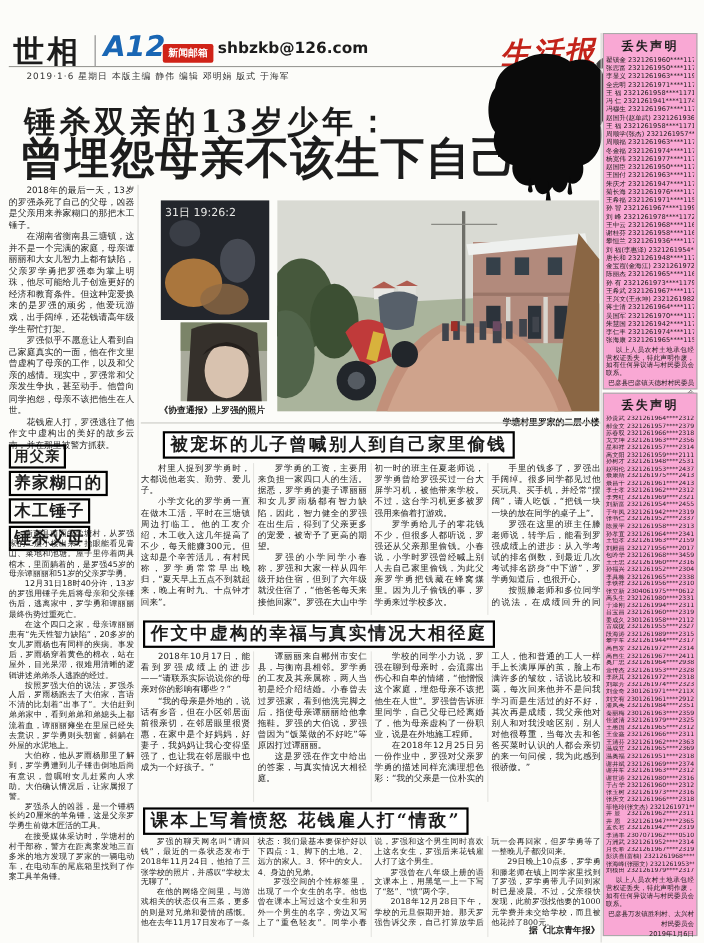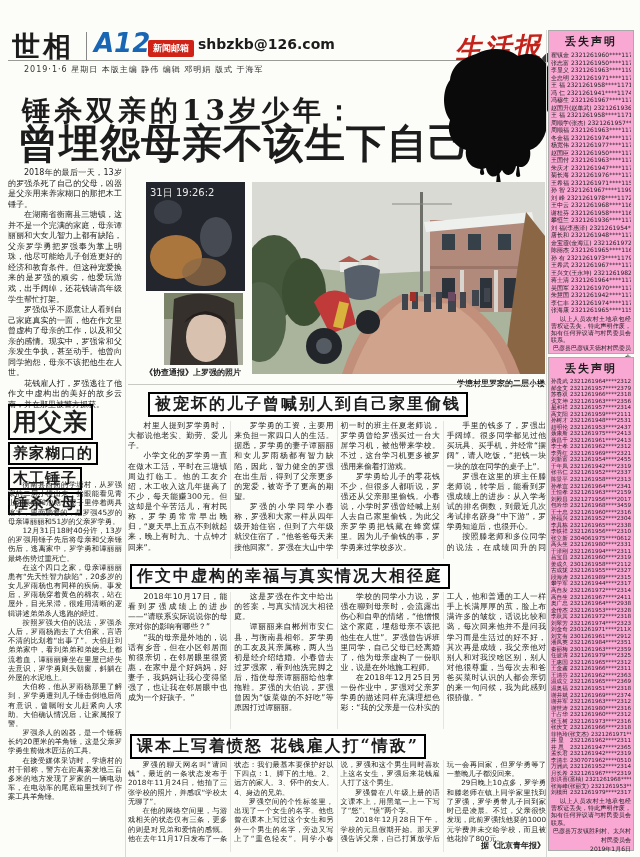--- a/index.html
+++ b/index.html
@@ -27,21 +27,21 @@
   .h-main { left:18px; top:116px; font-size:40px; font-weight:900; letter-spacing:1px;
             font-stretch:condensed; }
 
   
   .lede { left:8px; top:168px; width:114px; font-size:8px; line-height:1.32;
           text-align:justify; }
   .lede p, .feat-body p, .cols4 p { text-indent:2em; }
   .feat-title { left:8px; top:404px; width:114px; }
   .feat-title .tl { display:inline-block; border:2px solid #000; font-weight:bold;
                     font-size:15px; letter-spacing:1px; padding:0 3px; margin-bottom:2px; }
-  .feat-title .tl.first { font-size:24px; }
+  .feat-title .tl.first { font-size:13px; }
   .feat-body { left:8px; top:480px; width:114px; height:374px; overflow:hidden;
                font-size:7.3px; line-height:1.26; text-align:justify; }
 
   
   .photoA  { left:146px; top:182px; width:99px; height:109px; }
   .photoA2 { left:164px; top:293px; width:79px; height:72px; }
   .capA { left:134px; top:367px; width:118px; font-size:8px; font-weight:bold; text-align:center; }
   .photoB { left:252px; top:182px; width:293px; height:192px; }
   .capB { left:380px; top:378px; width:165px; font-size:8px; font-weight:bold; text-align:right; }
 
@@ -206,22 +206,22 @@
     <p>手里的钱多了，罗强出手阔绰。很多同学都见过他买玩具、买手机，并经常“摆阔”，请人吃饭，“把钱一块一块的放在同学的桌子上”。</p>
     <p>罗强在这里的班主任滕老师说，转学后，能看到罗强成绩上的进步：从入学考试的排名倒数，到最近几次考试排名跻身“中下游”，罗学勇知道后，也很开心。</p>
     <p>按照滕老师和多位同学的说法，在成绩回升的同时，罗强依然会去上网、玩游戏，只是没到上瘾的程度。并且同样对新同学出手大方，总会请客吃东西。</p>
   </div>
 
 <div class="abs sec-head serif s2h">作文中虚构的幸福与真实情况大相径庭</div>
 <div class="abs cols4 s2t">
 
 <p>2018年10月17日，能看到罗强成绩上的进步——“请联系实际说说你的母亲对你的影响有哪些？”</p>
     <p>“我的母亲是外地的，说话有乡音，但在小区邻居面前很亲切，在邻居眼里很贤惠，在家中是个好妈妈，好妻子，我妈妈让我心变得坚强了，也让我在邻居眼中也成为一个好孩子。”</p>
+    <p>谭丽丽来自郴州市安仁县，与衡南县相邻。罗学勇的工友及其亲属称，两人当初是经介绍结婚。小春曾去过罗强家，看到他洗完脚之后，指使母亲谭丽丽给他拿拖鞋。罗强的大伯说，罗强曾因为“饭菜做的不好吃”等原因打过谭丽丽。</p>
     <p>这是罗强在作文中给出的答案，与真实情况大相径庭。</p>
-    <p>谭丽丽来自郴州市安仁县，与衡南县相邻。罗学勇的工友及其亲属称，两人当初是经介绍结婚。小春曾去过罗强家，看到他洗完脚之后，指使母亲谭丽丽给他拿拖鞋。罗强的大伯说，罗强曾因为“饭菜做的不好吃”等原因打过谭丽丽。</p>
     <p>学校的同学小力说，罗强在聊到母亲时，会流露出伤心和自卑的情绪，“他憎恨这个家庭，埋怨母亲不该把他生在人世”。罗强曾告诉班里同学，自己父母已经离婚了，他为母亲虚构了一份职业，说是在外地施工程师。</p>
     <p>在2018年12月25日另一份作业中，罗强对父亲罗学勇的描述同样充满理想色彩：“我的父亲是一位朴实的工人，他和普通的工人一样手上长满厚厚的茧，脸上布满许多的皱纹，话说比较和蔼，每次回来他并不是问我学习而是生活过的好不好，其次再是成绩，我父亲他对别人和对我没啥区别，别人对他很尊重，当每次去和爸爸买菜时认识的人都会亲切的来一句问候，我为此感到很骄傲。”</p>
   </div>
 
 <div class="abs sec-head serif s3h">课本上写着愤怒 花钱雇人打“情敌”</div>
 <div class="abs cols4 s3t">
 
 <p>罗强的聊天网名叫“请回钱”，最近的一条状态发布于2018年11月24日，他拍了三张学校的照片，并感叹“学校太无聊了”。</p>
     <p>在他的网络空间里，与游戏相关的状态仅有三条，更多的则是对兄弟和爱情的感慨。他在去年11月17日发布了一条状态：我们最基本要保护好以下四点：1、脚下的土地。2、远方的家人。3、怀中的女人。4、身边的兄弟。</p>
     <p>罗强空间的个性标签里，出现了一个女生的名字。他也曾在课本上写过这个女生和另外一个男生的名字，旁边又写上了“重色轻友”。同学小春说，罗强和这个男生同时喜欢上这名女生，罗强后来花钱雇人打了这个男生。</p>

